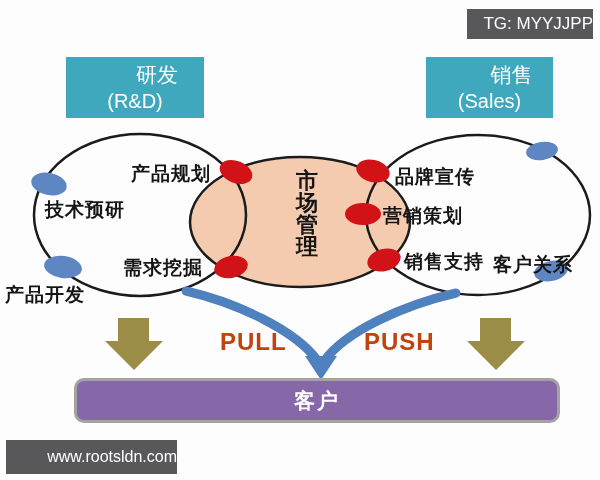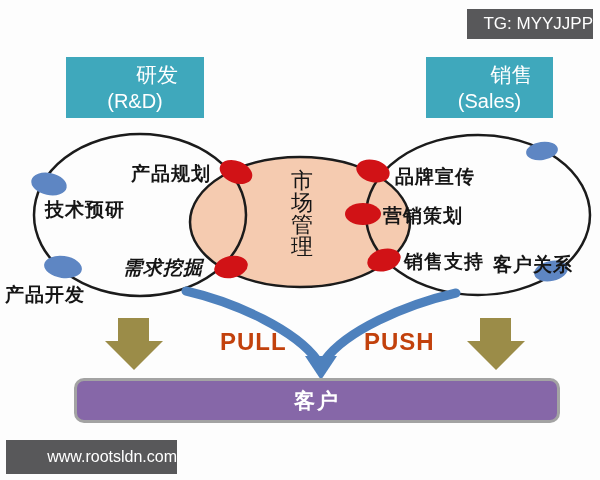--- a/index.html
+++ b/index.html
@@ -20,22 +20,22 @@
   .dept-rd{left:66px;width:138px;}
   .dept-mkt{left:242px;width:148px;}
   .dept-sales{left:426px;width:127px;}
   .overlay{position:absolute;left:0;top:0;width:600px;height:480px;}
   .lbl{
     position:absolute;color:#151515;font-size:19px;font-weight:bold;
     white-space:nowrap;letter-spacing:1px;
   }
   .center-label{
     position:absolute;left:291px;top:170px;width:27px;
-    font-size:22px;line-height:22px;font-weight:normal;color:#151515;
-    word-break:break-all;text-align:left;
+    font-size:22px;line-height:22px;font-weight:bold;color:#151515;
+    word-break:break-all;text-align:right;
   }
   .flow-word{
     position:absolute;top:328px;color:#c2410c;font-size:24px;font-weight:bold;
     letter-spacing:1px;
   }
   .pull{left:220px;}
   .push{left:364px;}
   .customer-bar{
     position:absolute;left:74px;top:378px;width:486px;height:45px;
     background:#8667A8;border:3px solid #a3a3a3;border-radius:10px;
@@ -86,21 +86,21 @@
     <polygon points="118,318 149,318 149,341 163,341 134,370 105,341 118,341" fill="#9B8C48"></polygon>
     <polygon points="480,318 511,318 511,341 525,341 496,370 467,341 480,341" fill="#9B8C48"></polygon>
 
     <path d="M 186 291 C 238 303 296 331 317 360" fill="none" stroke-width="9" stroke-linecap="round" stroke="#4E81BD"></path>
     <path d="M 456 293 C 404 305 346 331 325 360" fill="none" stroke-width="9" stroke-linecap="round" stroke="#4E81BD"></path>
     <polygon points="305,356 337,356 321,380" fill="#4E81BD"></polygon>
   </svg>
 
   <div class="lbl" style="left:131px;top:161px;">产品规划</div>
   <div class="lbl" style="left:45px;top:197px;">技术预研</div>
-  <div class="lbl" style="left:123px;top:255px;font-style:italic;">需求挖掘</div>
+  <div class="lbl" style="left:123px;top:255px;">需求挖掘</div>
   <div class="lbl" style="left:5px;top:282px;">产品开发</div>
 
   <div class="center-label">市场管理</div>
 
   <div class="lbl" style="left:395px;top:164px;">品牌宣传</div>
   <div class="lbl" style="left:383px;top:203px;">营销策划</div>
   <div class="lbl" style="left:404px;top:249px;">销售支持</div>
   <div class="lbl" style="left:493px;top:231px;margin-top:21px;">客户关系</div>
 
   <div class="flow-word pull">PULL</div>

